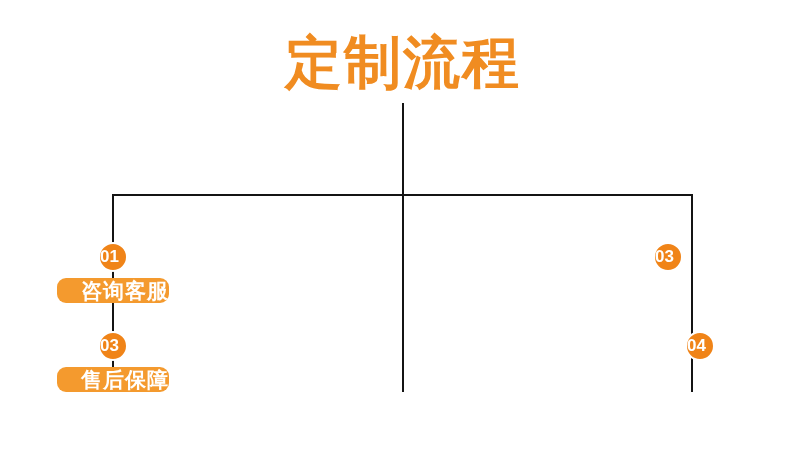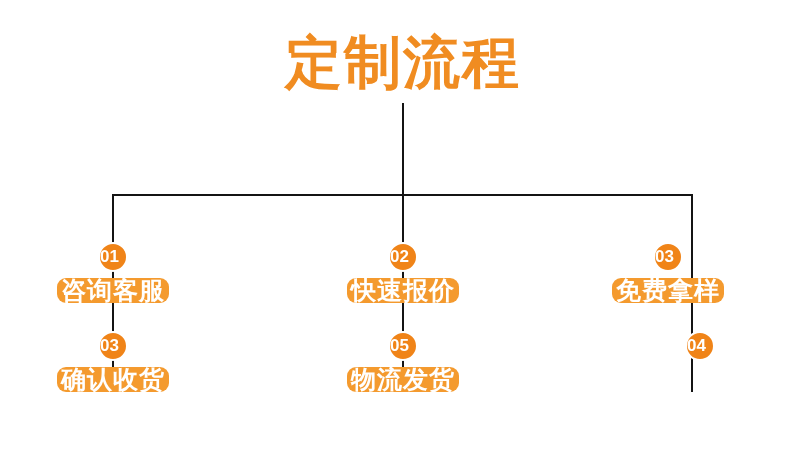--- a/index.html
+++ b/index.html
@@ -69,25 +69,25 @@
     text-align: left;
     margin-bottom: 6px;
     z-index: 2;
   }
   .pill {
     width: 112px;
     height: 25px;
     border-radius: 9px;
     background: var(--c-pill, #f49a2e);
     color: var(--c-step-text, #ffffff);
-    font-size: 25px;
+    font-size: 21px;
     font-weight: bold;
     line-height: 25px;
     letter-spacing: 1px;
-    text-align: center;
+    text-align: right;
     z-index: 2;
     white-space: nowrap;
     overflow: hidden;
   }
 </style>
 </head>
 <body>
 
 <div class="canvas">
 
@@ -97,37 +97,28 @@
   <div class="line horizontal"></div>
   <div class="line vert-left"></div>
   <div class="line vert-center"></div>
   <div class="line vert-right"></div>
 
   <div class="node n1">
     <div class="badge">01</div>
     <div class="pill">咨询客服</div>
   </div>
 
-  <div class="node n2">
-    <div class="badge">02</div>
-    <div class="pill">快速报价</div>
-  </div>
 
   <div class="node n3">
     <div class="badge">03</div>
-    <div class="pill">免费拿样</div>
   </div>
 
   <div class="node n4">
     <div class="badge">04</div>
   </div>
 
-  <div class="node n5">
-    <div class="badge">05</div>
-    <div class="pill">物流发货</div>
-  </div>
 
   <div class="node n6">
     <div class="badge">03</div>
-    <div class="pill">确认收货</div>
+    <div class="pill">售后保障</div>
   </div>
 
 </div>
 
 </body></html>

